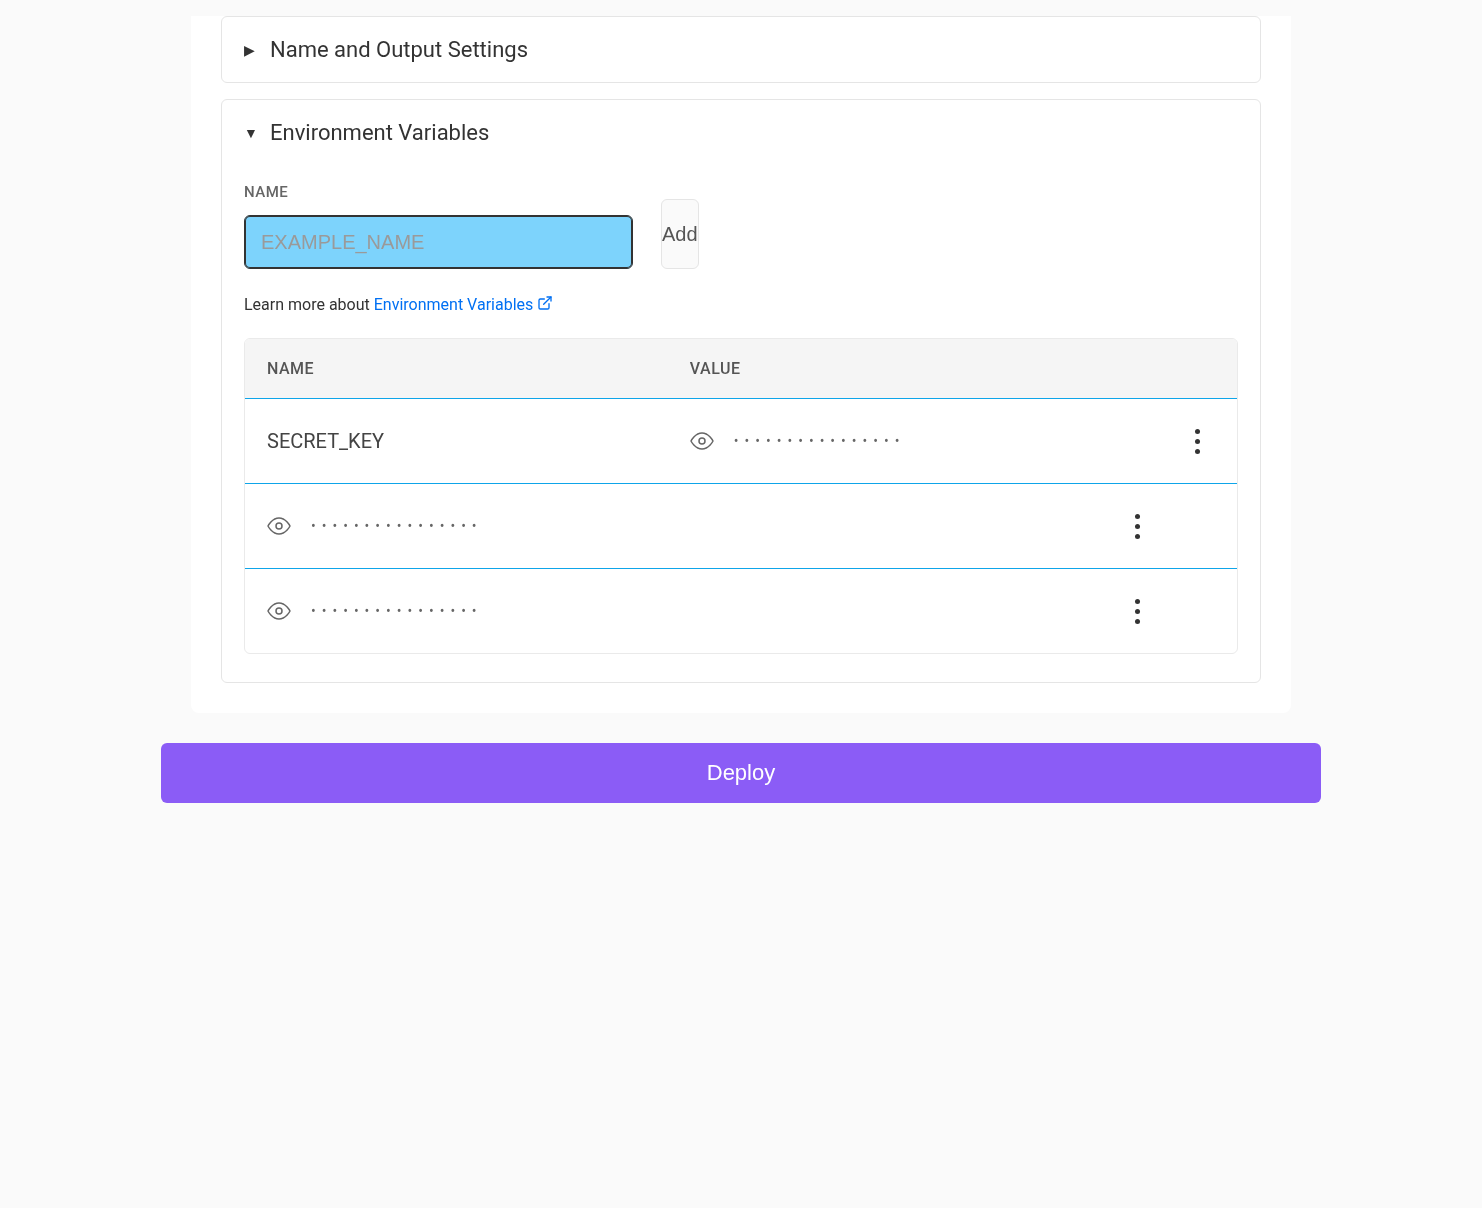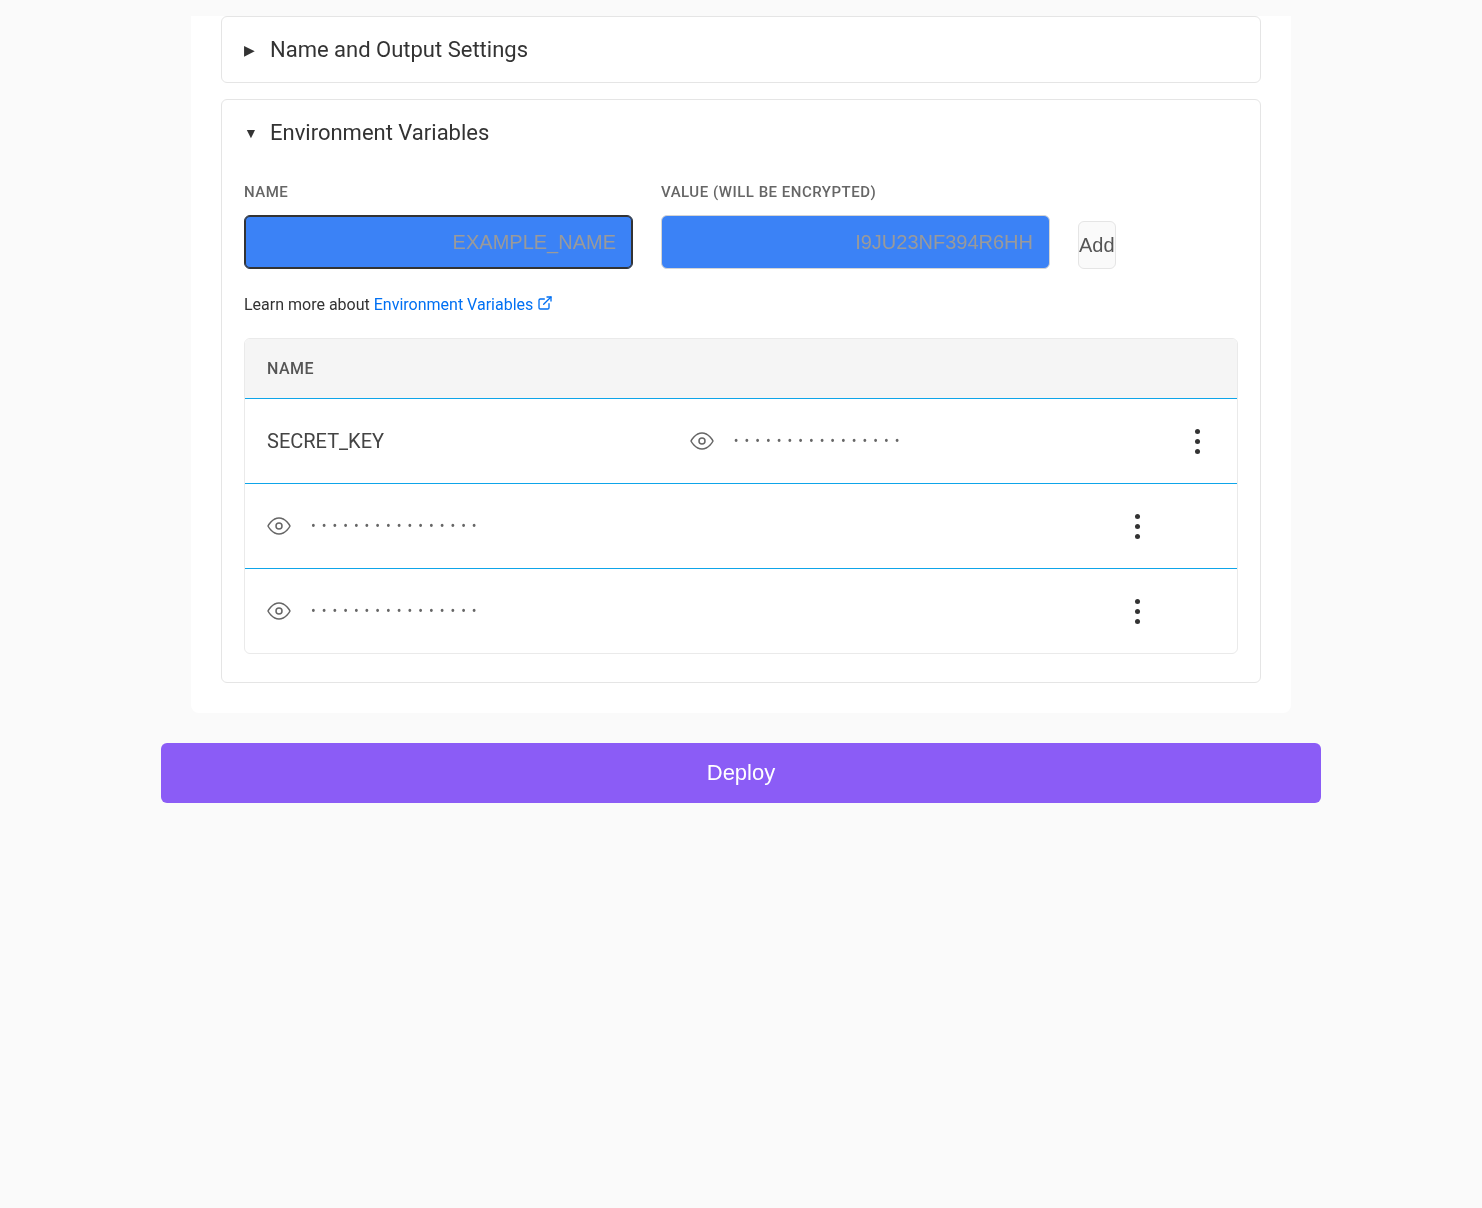--- a/index.html
+++ b/index.html
@@ -64,33 +64,32 @@
       font-weight: 500;
     }
     .text-input {
       width: 100%;
       height: 54px;
       border: 1px solid #d4d4d4;
       border-radius: 6px;
       padding: 0 16px;
       font-size: 20px;
       color: #333;
-      background: #3b82f6;
+      background: #7dd3fc;
       outline: none;
-      text-align: right;
     }
     .text-input.focused {
       border-color: #333;
       box-shadow: 0 0 0 1px #333 inset;
     }
     .text-input::placeholder {
       color: #9a9a9a;
     }
     .add-btn {
-      height: 48px;
+      height: 70px;
       border: 1px solid #e5e5e5;
       border-radius: 6px;
       background: #fafafa;
       font-size: 20px;
       color: #555;
       cursor: pointer;
     }
     .learn-more {
       margin-top: 26px;
       font-size: 16px;
@@ -202,39 +201,36 @@
       <span class="disclosure-icon">▼</span>
       <span>Environment Variables</span>
     </div>
     <div class="panel-body">
       <div class="field-row">
         <div>
           <div class="field-label">Name</div>
           <input type="text" class="text-input focused" placeholder="EXAMPLE_NAME" style="">
         </div>
         <div>
-          <div class="field-label">Value (will be encrypted)</div>
-          <input type="text" class="text-input" placeholder="I9JU23NF394R6HH" style="">
-        </div>
-        <div>
           <button class="add-btn">Add</button>
         </div>
       </div>
 
       <div class="learn-more">
         <span>Learn more about </span><a href="#"><span>Environment Variables</span><svg class="ext-link-icon" viewBox="0 0 24 24" fill="none" stroke="currentColor" stroke-width="2" stroke-linecap="round" stroke-linejoin="round">
               <path d="M18 13v6a2 2 0 0 1-2 2H5a2 2 0 0 1-2-2V8a2 2 0 0 1 2-2h6"></path>
               <polyline points="15 3 21 3 21 9"></polyline>
               <line x1="10" y1="14" x2="21" y2="3"></line>
             </svg></a>
       </div>
 
       <div class="vars-table">
         <div class="vars-table-header">
           <div>NAME</div>
+          <div>VALUE</div>
           <div></div>
         </div>
         <div id="vars-rows">
             <div class="vars-table-row">
               <div>SECRET_KEY</div>
               <div class="value-cell">
                 <svg class="eye-icon" viewBox="0 0 24 24" stroke-width="1.5" stroke-linecap="round" stroke-linejoin="round">
                   <path d="M1 12s4-8 11-8 11 8 11 8-4 8-11 8-11-8-11-8z"></path>
                   <circle cx="12" cy="12" r="3"></circle>
                 </svg>

